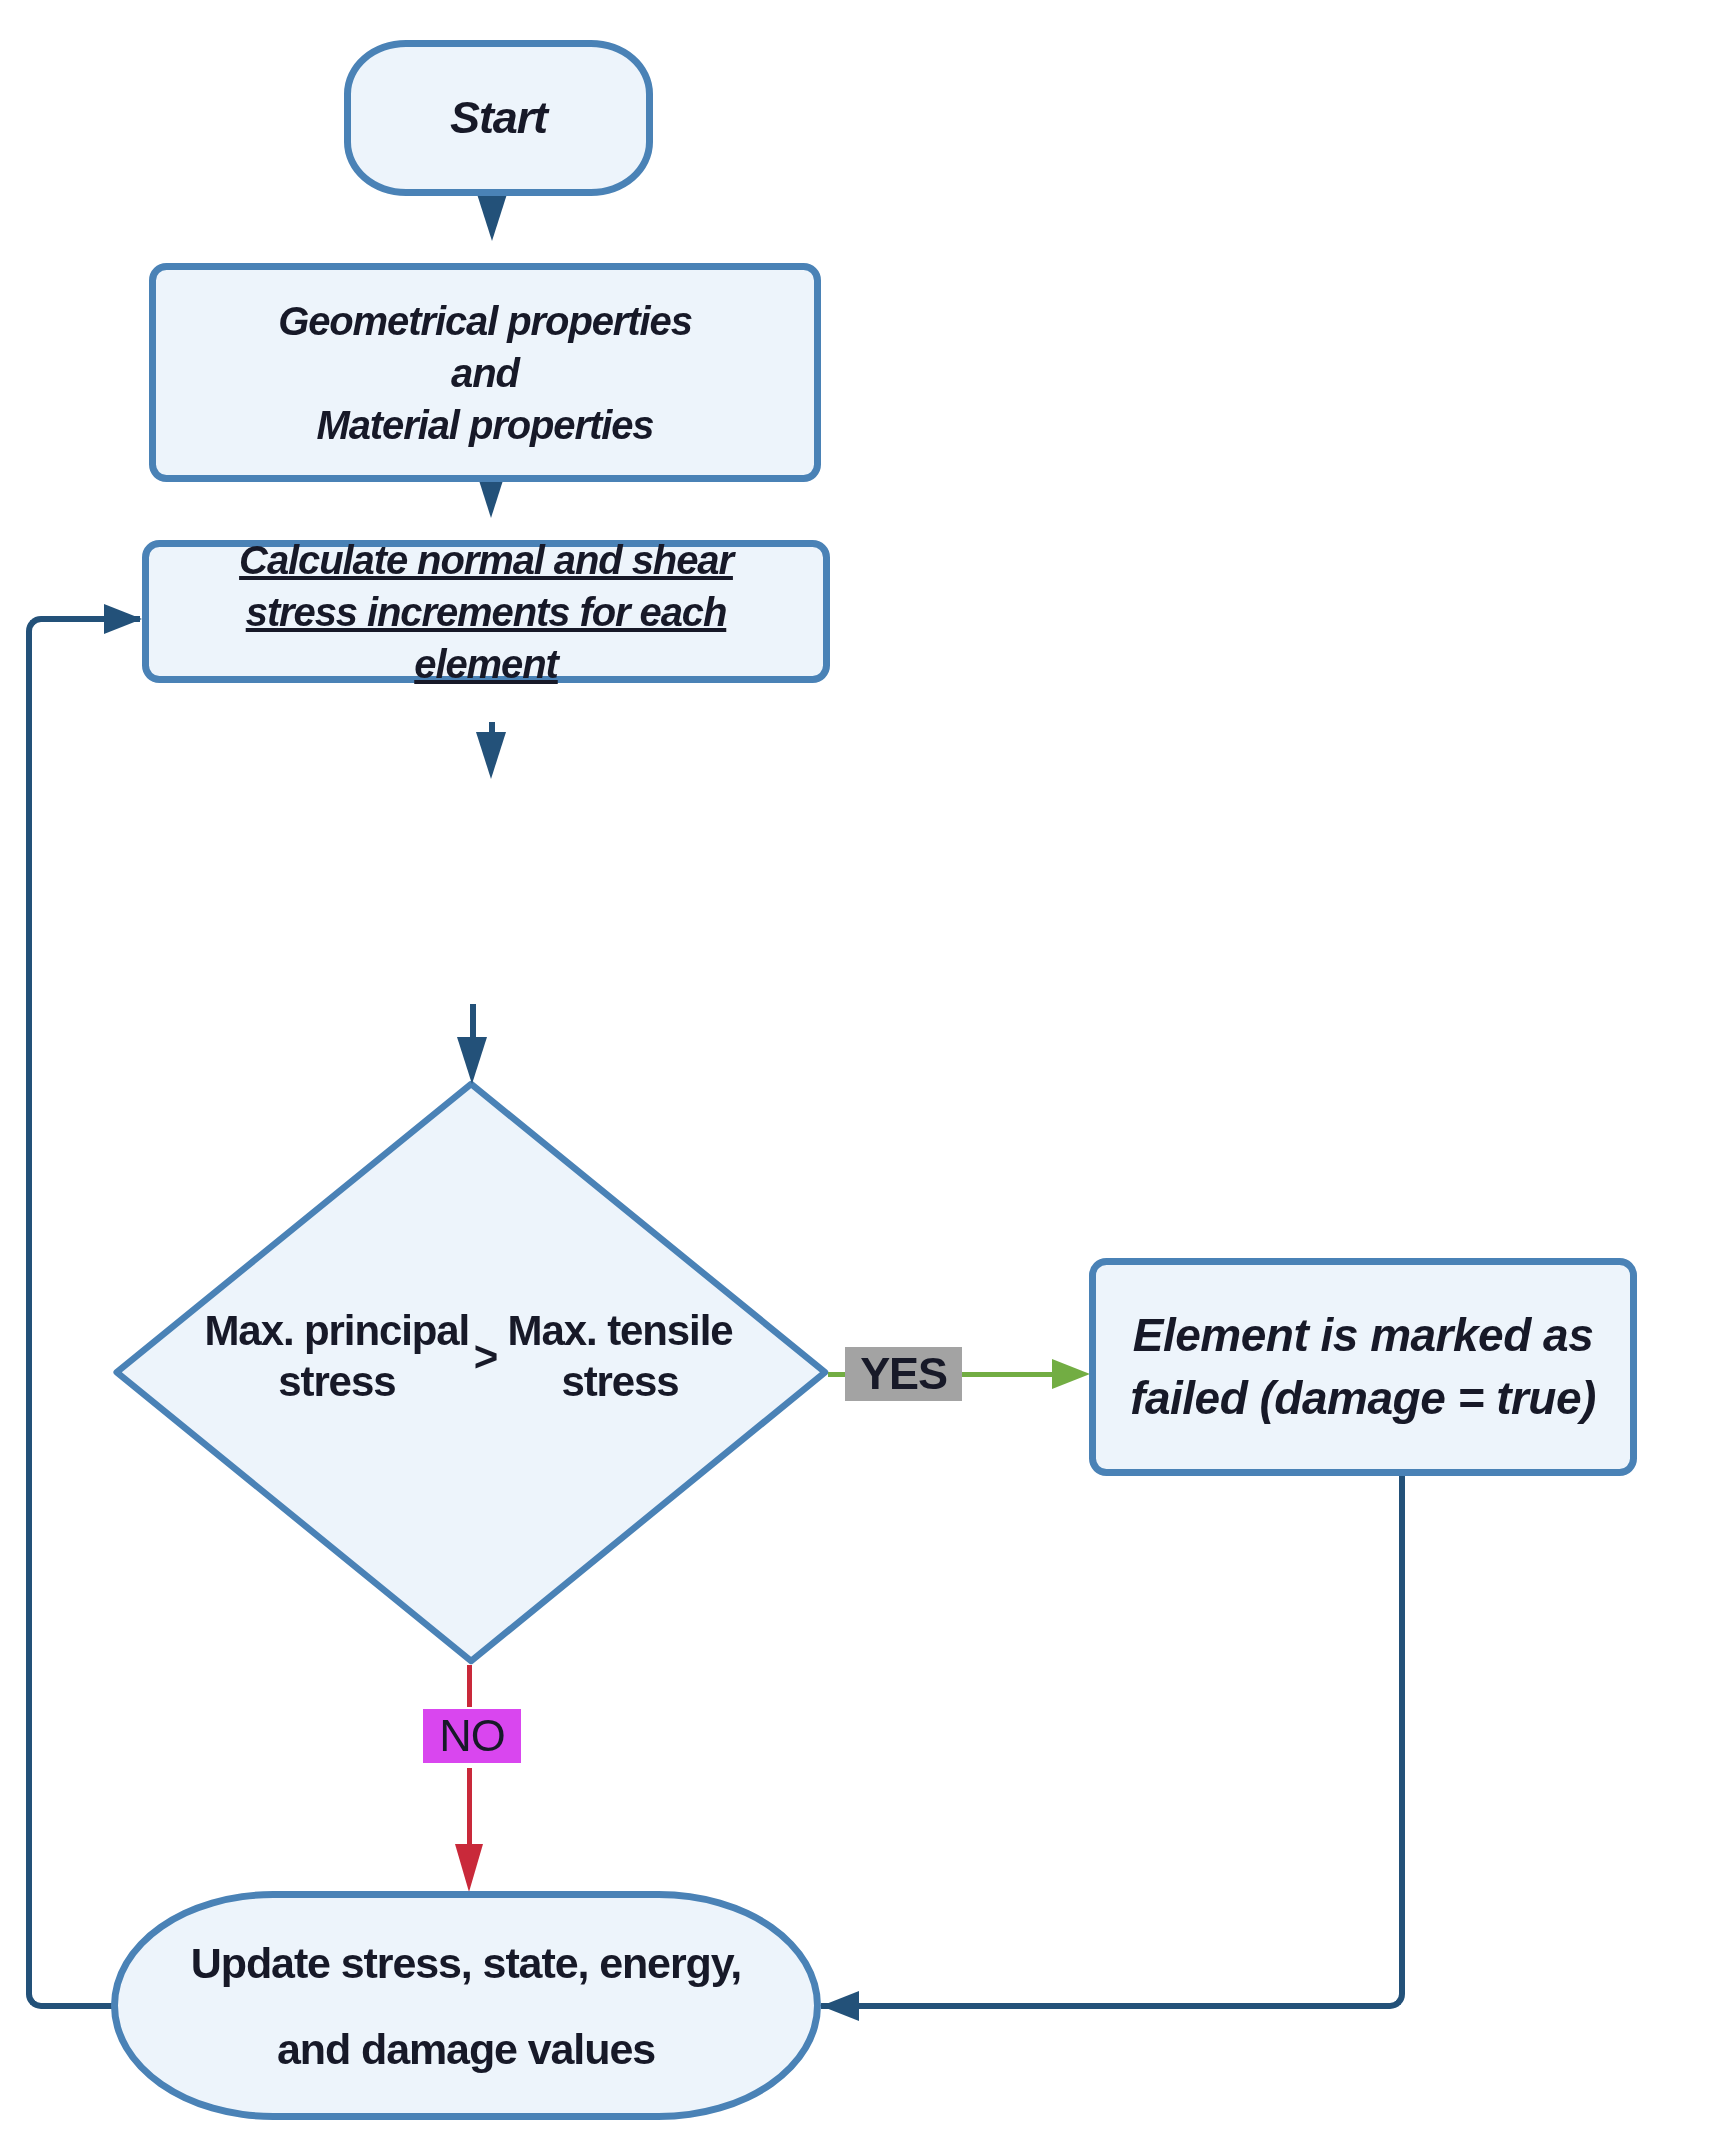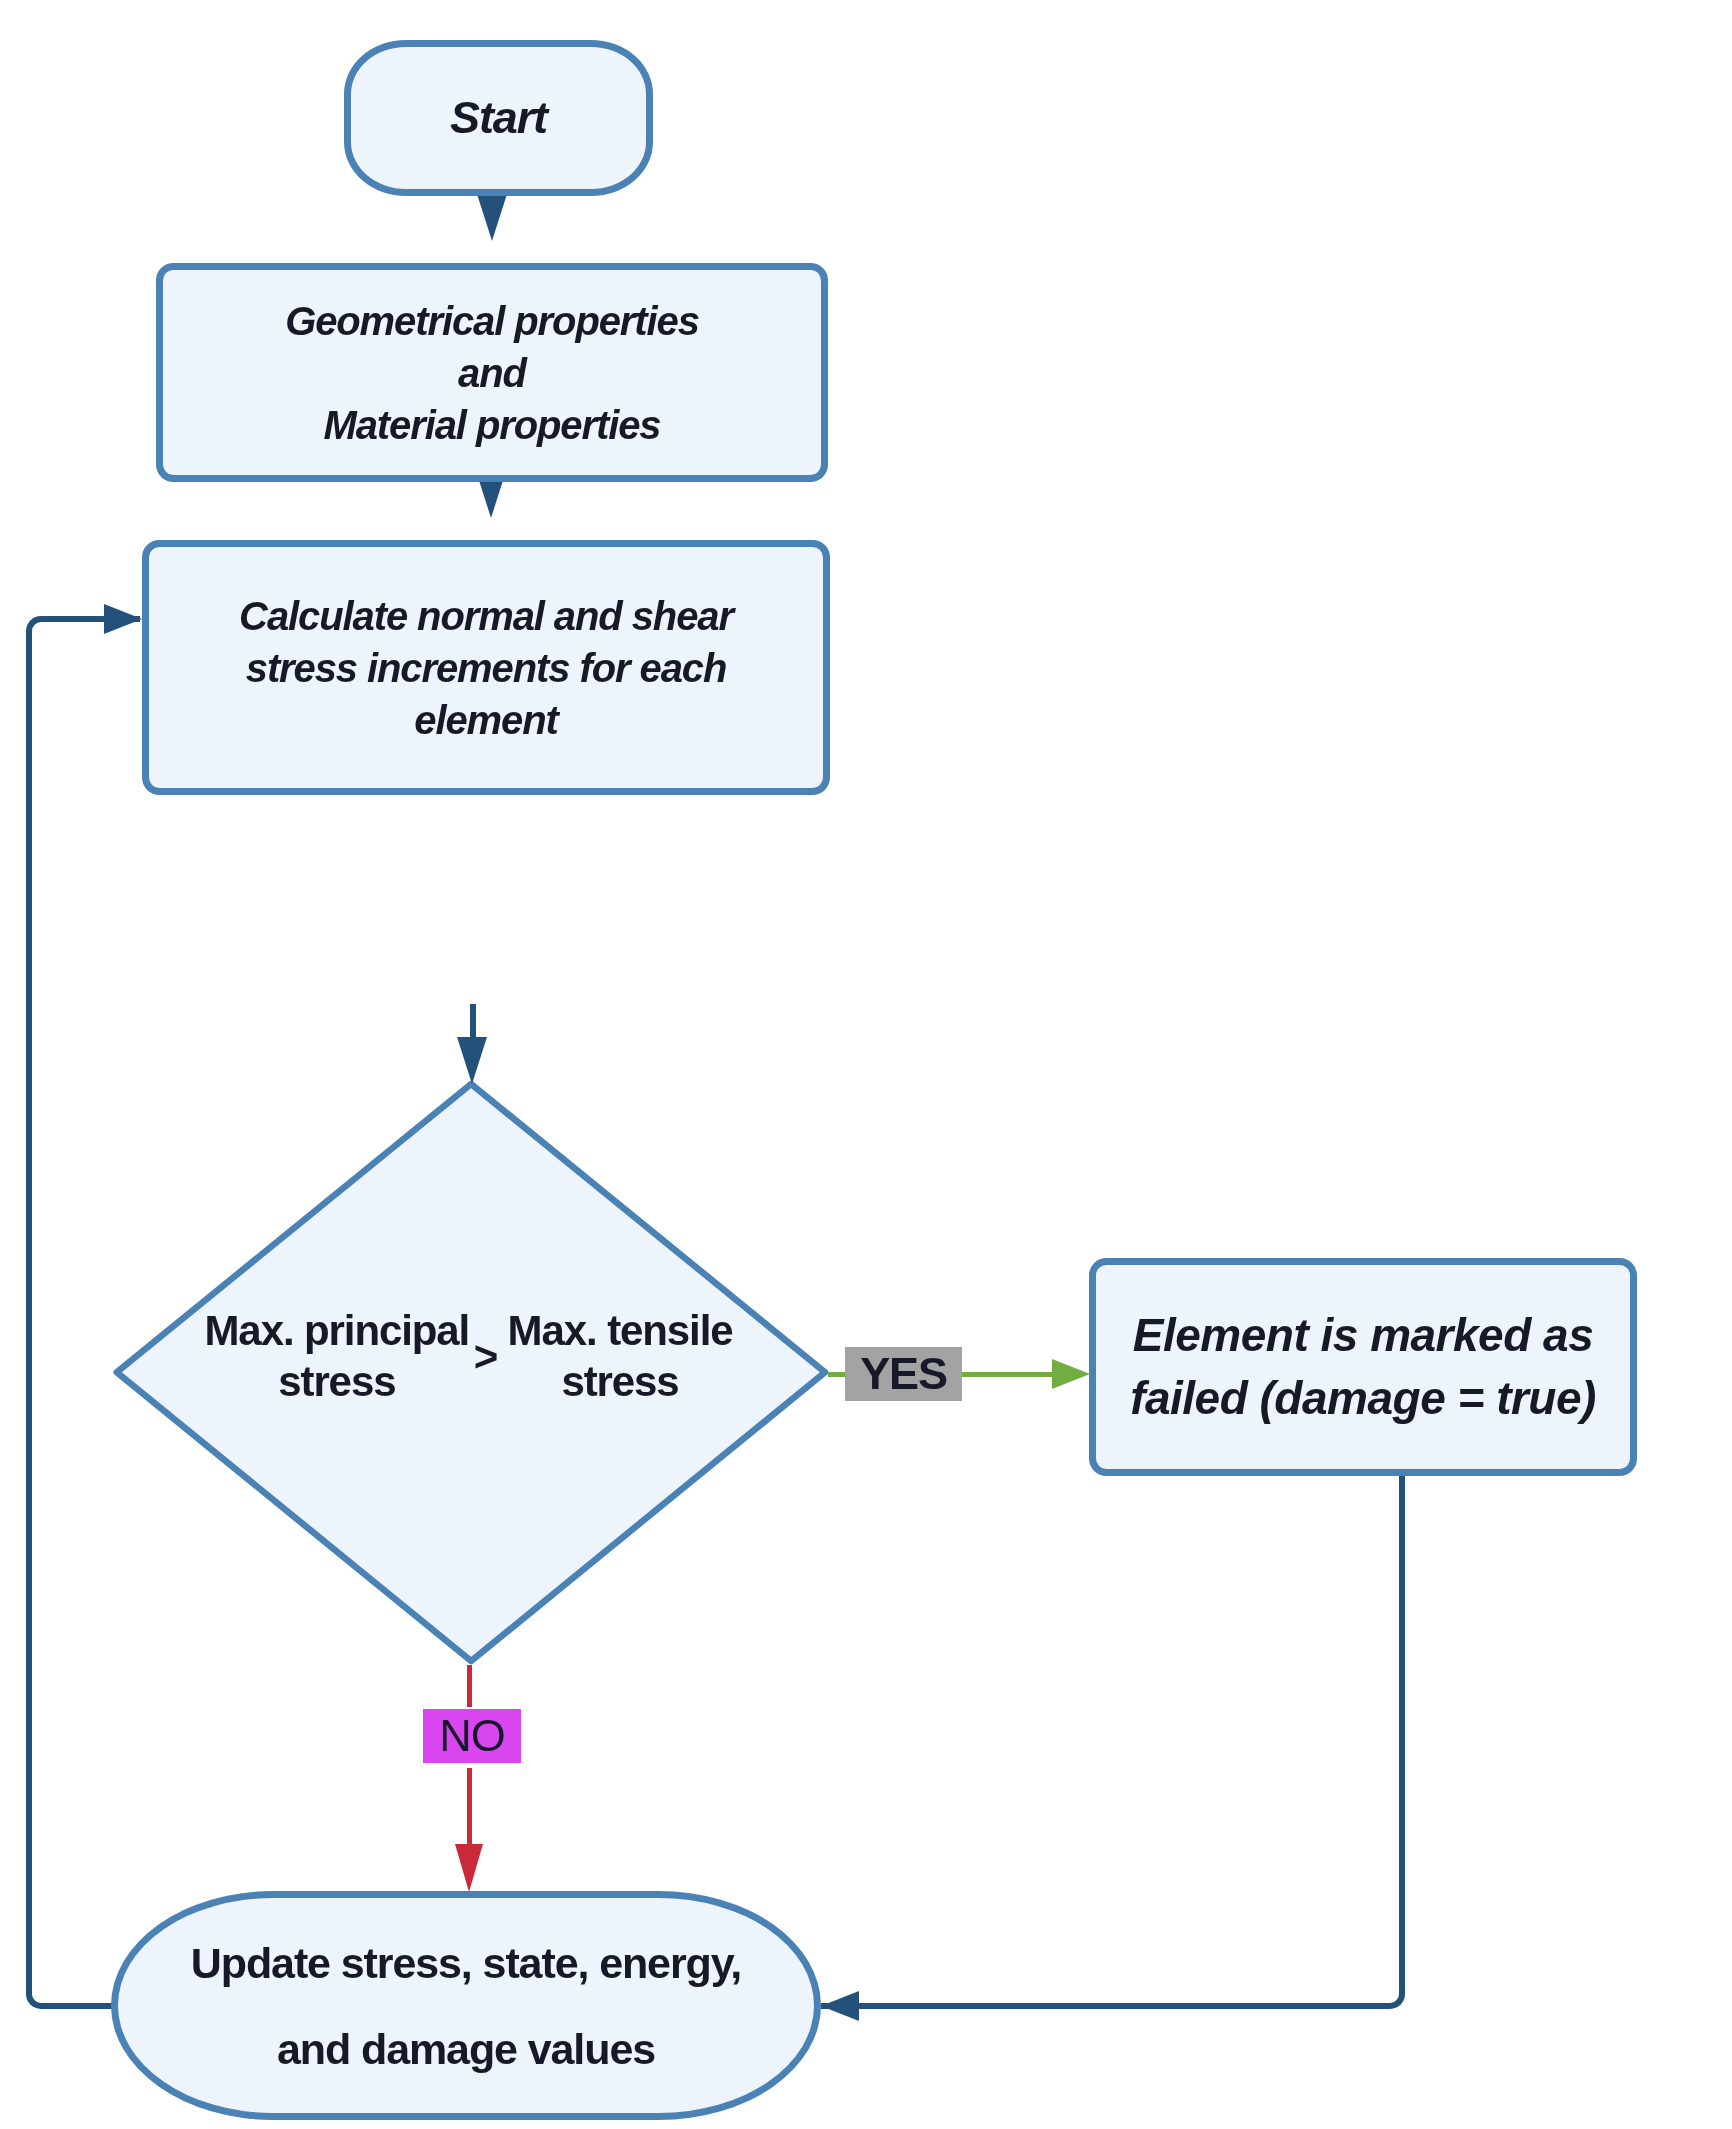--- a/index.html
+++ b/index.html
@@ -23,22 +23,22 @@
     font-weight:bold;
     display:flex;flex-direction:column;align-items:center;justify-content:center;
     text-align:center;
     letter-spacing:-1.1px;
     z-index:2;
   }
   .italic{font-style:italic;margin-top:22px;}
 
   
   .start{left:344px;top:18px;width:309px;height:156px;border-radius:62px/54px;font-size:45px;}
-  .box-props{left:156px;top:241px;width:672px;height:219px;border-radius:17.4px;font-size:40px;line-height:52px;}
-  .box-incr{left:142px;top:518px;width:688px;height:255px;border-radius:17.4px;font-size:40px;line-height:52px;}
+  .box-props{left:149px;top:241px;width:672px;height:219px;border-radius:17.4px;font-size:40px;line-height:52px;}
+  .box-incr{left:142px;top:518px;width:688px;height:143px;border-radius:17.4px;font-size:40px;line-height:52px;text-decoration:underline;}
   .box-princ{left:142px;top:779px;width:688px;height:223px;border-radius:17.4px;font-size:40px;line-height:54px;}
   .box-failed{left:1089px;top:1258px;width:548px;height:218px;border-radius:17.4px;font-size:46px;line-height:63px;letter-spacing:-0.5px;font-style:italic;}
   .stadium-update{left:111px;top:1891px;width:710px;height:229px;border-radius:163px/115px;font-size:43px;line-height:62px;letter-spacing:-1.1px;gap:24px;}
 
   
   .diamond-svg{position:absolute;left:0;top:0;z-index:1;}
   .diamond-text{
     position:absolute;left:200px;top:1280px;width:543px;height:152px;
     display:flex;flex-direction:row;align-items:center;justify-content:center;
     font-size:42px;line-height:51px;font-weight:bold;color:var(--text);

